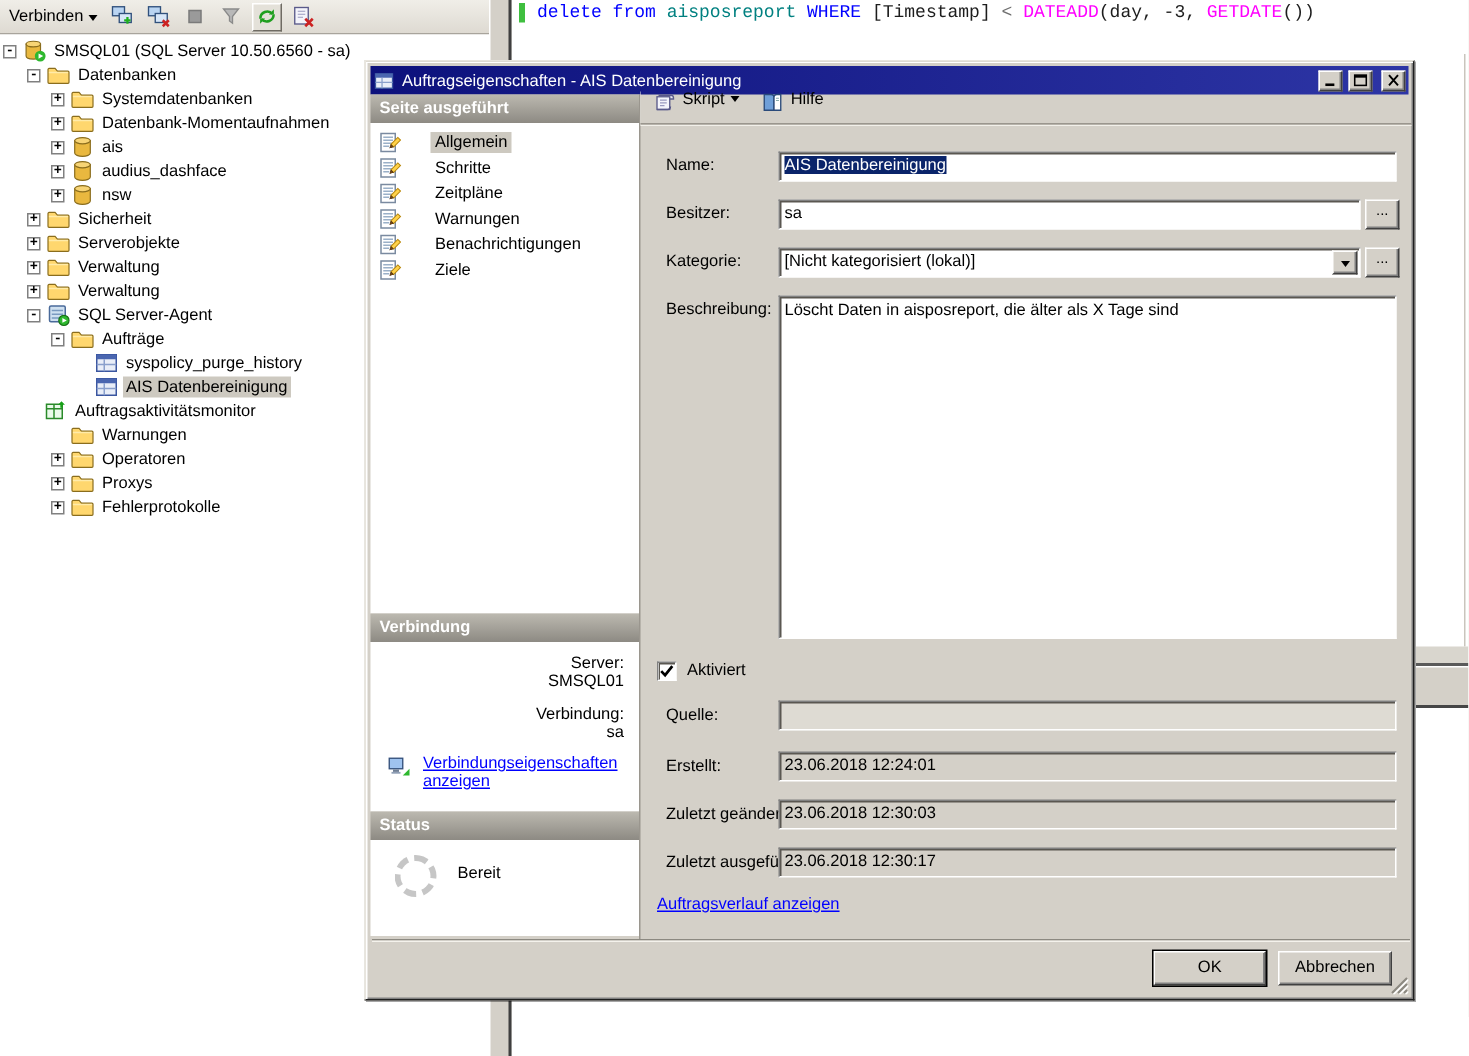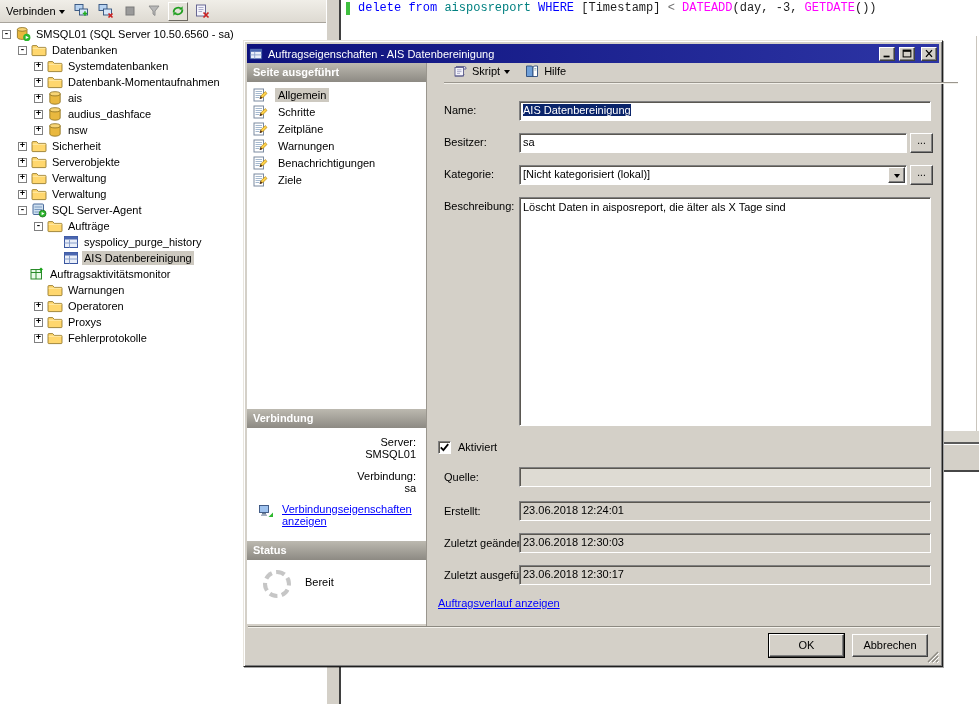--- a/index.html
+++ b/index.html
@@ -50,28 +50,28 @@
   .titlebar .ti { width:14px; height:14px; margin-right:1px; }
   .title-text { flex:1; overflow:hidden; white-space:nowrap; }
   .wbtn { width:16px; height:14px; background:#d4d0c8; border:1px solid; border-color:#fff #404040 #404040 #fff;
     box-shadow: inset -1px -1px 0 #808080; display:flex; align-items:center; justify-content:center; flex:none; }
   .wbtn.close { margin-left:2px; }
   .wbtn svg { width:12px; height:11px; }
 
   .phdr { position:absolute; left:3px; width:179px; height:19px; background:linear-gradient(#bcb9b0,#8d8a83);
     color:#fff; font-weight:bold; font-size:11px; padding:3px 6px; }
   .wbox { position:absolute; left:3px; width:179px; background:#fff; }
-  .pitem { height:17px; display:flex; align-items:center; padding-left:5px; gap:4px; }
+  .pitem { height:17px; display:flex; align-items:center; padding-left:5px; gap:16px; }
   .plabel { font-size:11px; padding:1px 3px; }
   .plabel.sel { background:#cdc9c0; }
   .divider-v { position:absolute; left:182px; top:22px; width:1px; height:563px; background:#9a968e; }
 
   .dlg-toolbar { position:absolute; left:183px; top:19px; width:514px; height:23px;
-    display:flex; align-items:center; gap:4px; padding-left:8px;
-    border-bottom:1px solid #9a968e; box-shadow:0 1px 0 #f2f0ea; font-size:11px;margin-left:17px; }
+    display:flex; align-items:flex-start; gap:4px; padding-left:8px;
+    border-bottom:1px solid #9a968e; box-shadow:0 1px 0 #f2f0ea; font-size:11px; }
   .dlg-toolbar svg { width:16px; height:16px; }
 
   .flabel { position:absolute; left:200px; font-size:11px; color:#000; }
   .tb { position:absolute; background:#fff; border:1px solid; border-color:#808080 #fff #fff #808080;
     box-shadow: inset 1px 1px 0 #5a5751; font-size:11px; padding:2px 3px; height:20px; color:#000; }
   .tb.graybg { background:#d4d0c8; }
   .tb.disbg { background:#dedbd3; }
   .ta { height:229px; overflow:hidden; line-height:14px; }
   .sel-text { background:#0a246a; color:#fff; }
   .dd-btn { position:absolute; right:1px; top:1px; width:17px; height:16px; background:#d4d0c8;

